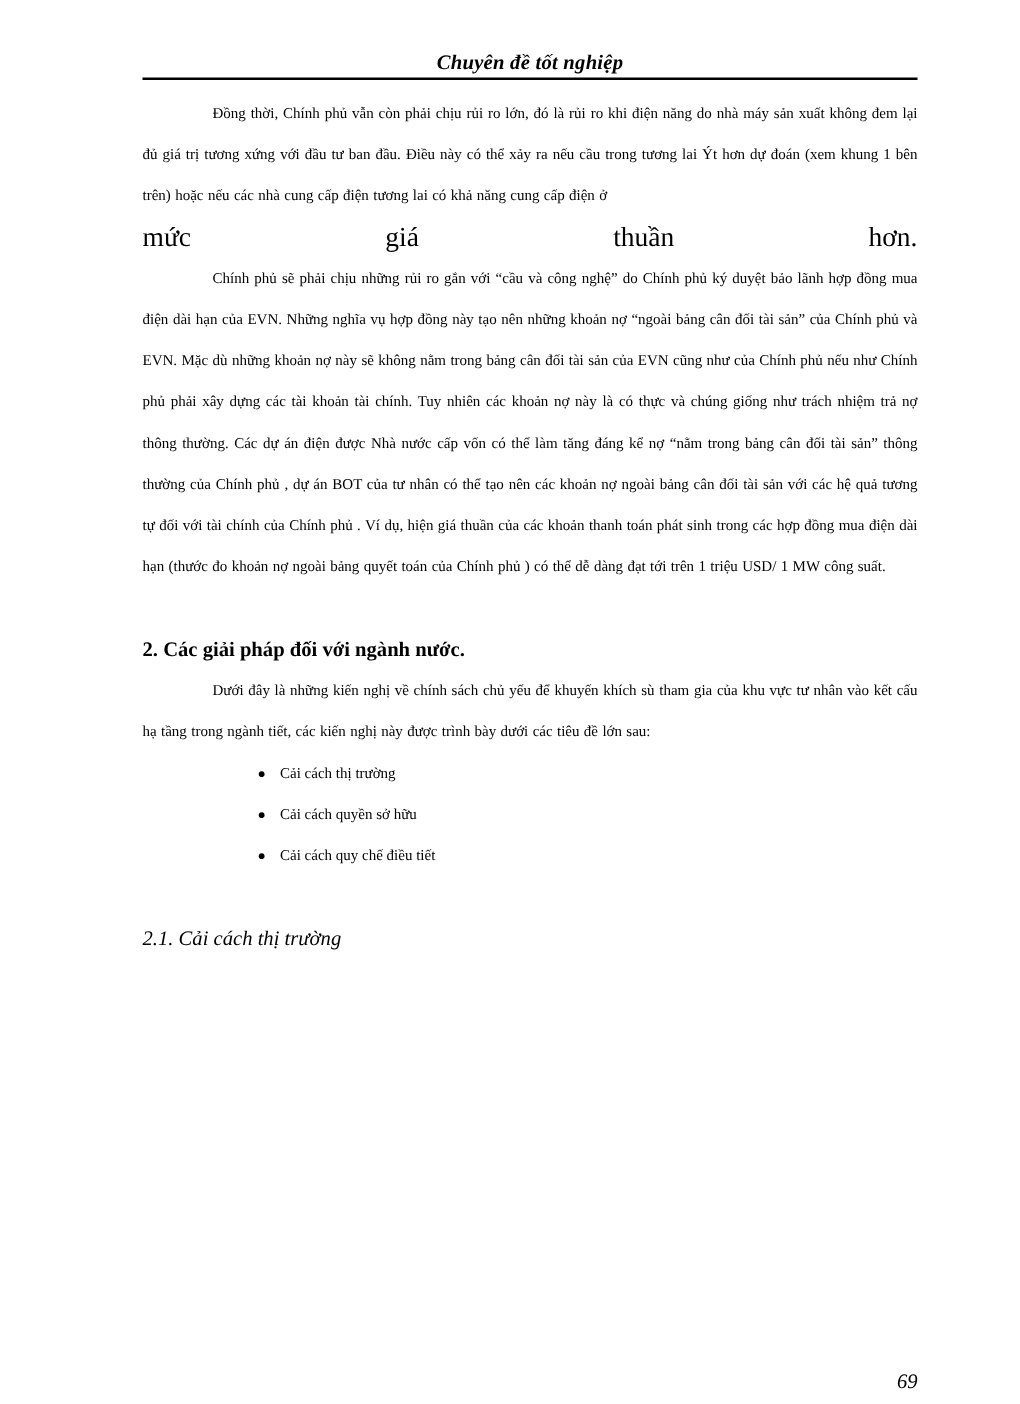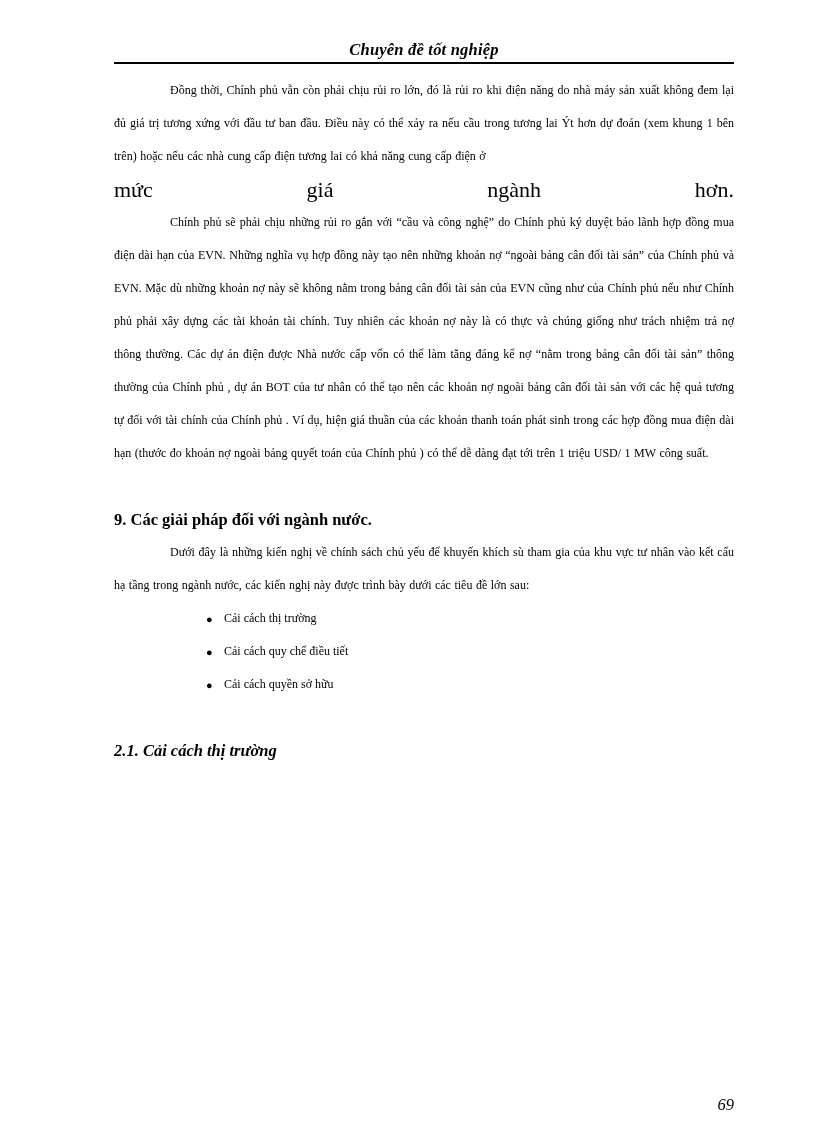--- a/index.html
+++ b/index.html
@@ -56,21 +56,21 @@
   .section-heading {
     margin: 0;
     font-size: 16.5px;
     font-weight: bold;
     line-height: 33px;
     text-indent: 0;
   }
   .sub-heading {
     margin: 0;
     font-size: 16.5px;
-    font-weight: bold;
+    font-weight: normal;
     font-style: italic;
     line-height: 33px;
     text-indent: 0;
   }
   ul.bullets {
     list-style: none;
     margin: 0;
     padding: 0;
   }
   ul.bullets li {
@@ -112,36 +112,36 @@
 
     <div class="header-zone">
       <span class="header-title">Chuyên đề tốt nghiệp</span>
     </div>
 
     <p class="body-par">Đồng thời, Chính phủ vẫn còn phải chịu rủi ro lớn, đó là rủi ro khi điện năng do nhà máy sản xuất không đem lại đủ giá trị tương xứng với đầu tư ban đầu. Điều này có thể xảy ra nếu cầu trong tương lai Ýt hơn dự đoán (xem khung 1 bên trên) hoặc nếu các nhà cung cấp điện tương lai có khả năng cung cấp điện ở</p>
 
     <div class="spread-line">
       <span>mức</span>
       <span>giá</span>
-      <span>ngành</span>
+      <span>thuần</span>
       <span>hơn.</span>
     </div>
 
     <p class="body-par">Chính phủ sẽ phải chịu những rủi ro gắn với “cầu và công nghệ” do Chính phủ ký duyệt bảo lãnh hợp đồng mua điện dài hạn của EVN. Những nghĩa vụ hợp đồng này tạo nên những khoản nợ “ngoài bảng cân đối tài sản” của Chính phủ và EVN. Mặc dù những khoản nợ này sẽ không nằm trong bảng cân đối tài sản của EVN cũng như của Chính phủ nếu như Chính phủ phải xây dựng các tài khoản tài chính. Tuy nhiên các khoản nợ này là có thực và chúng giống như trách nhiệm trả nợ thông thường. Các dự án điện được Nhà nước cấp vốn có thể làm tăng đáng kể nợ “nằm trong bảng cân đối tài sản” thông thường của Chính phủ , dự án BOT của tư nhân có thể tạo nên các khoản nợ ngoài bảng cân đối tài sản với các hệ quả tương tự đối với tài chính của Chính phủ . Ví dụ, hiện giá thuần của các khoản thanh toán phát sinh trong các hợp đồng mua điện dài hạn (thước đo khoản nợ ngoài bảng quyết toán của Chính phủ ) có thể dễ dàng đạt tới trên 1 triệu USD/ 1 MW công suất.</p>
 
     <div class="spacer-line"></div>
 
-    <p class="section-heading">9. Các giải pháp đối với ngành nước.</p>
+    <p class="section-heading">2. Các giải pháp đối với ngành nước.</p>
 
-    <p class="body-par">Dưới đây là những kiến nghị về chính sách chủ yếu để khuyến khích sù tham gia của khu vực tư nhân vào kết cấu hạ tầng trong ngành nước, các kiến nghị này được trình bày dưới các tiêu đề lớn sau:</p>
+    <p class="body-par">Dưới đây là những kiến nghị về chính sách chủ yếu để khuyến khích sù tham gia của khu vực tư nhân vào kết cấu hạ tầng trong ngành tiết, các kiến nghị này được trình bày dưới các tiêu đề lớn sau:</p>
 
     <ul class="bullets">
       <li>Cải cách thị trường</li>
+      <li>Cải cách quyền sở hữu</li>
       <li>Cải cách quy chế điều tiết</li>
-      <li>Cải cách quyền sở hữu</li>
     </ul>
 
     <div class="spacer-line"></div>
 
     <p class="sub-heading">2.1. Cải cách thị trường</p>
 
     <div class="page-number">69</div>
   </div>
 </div>
 

